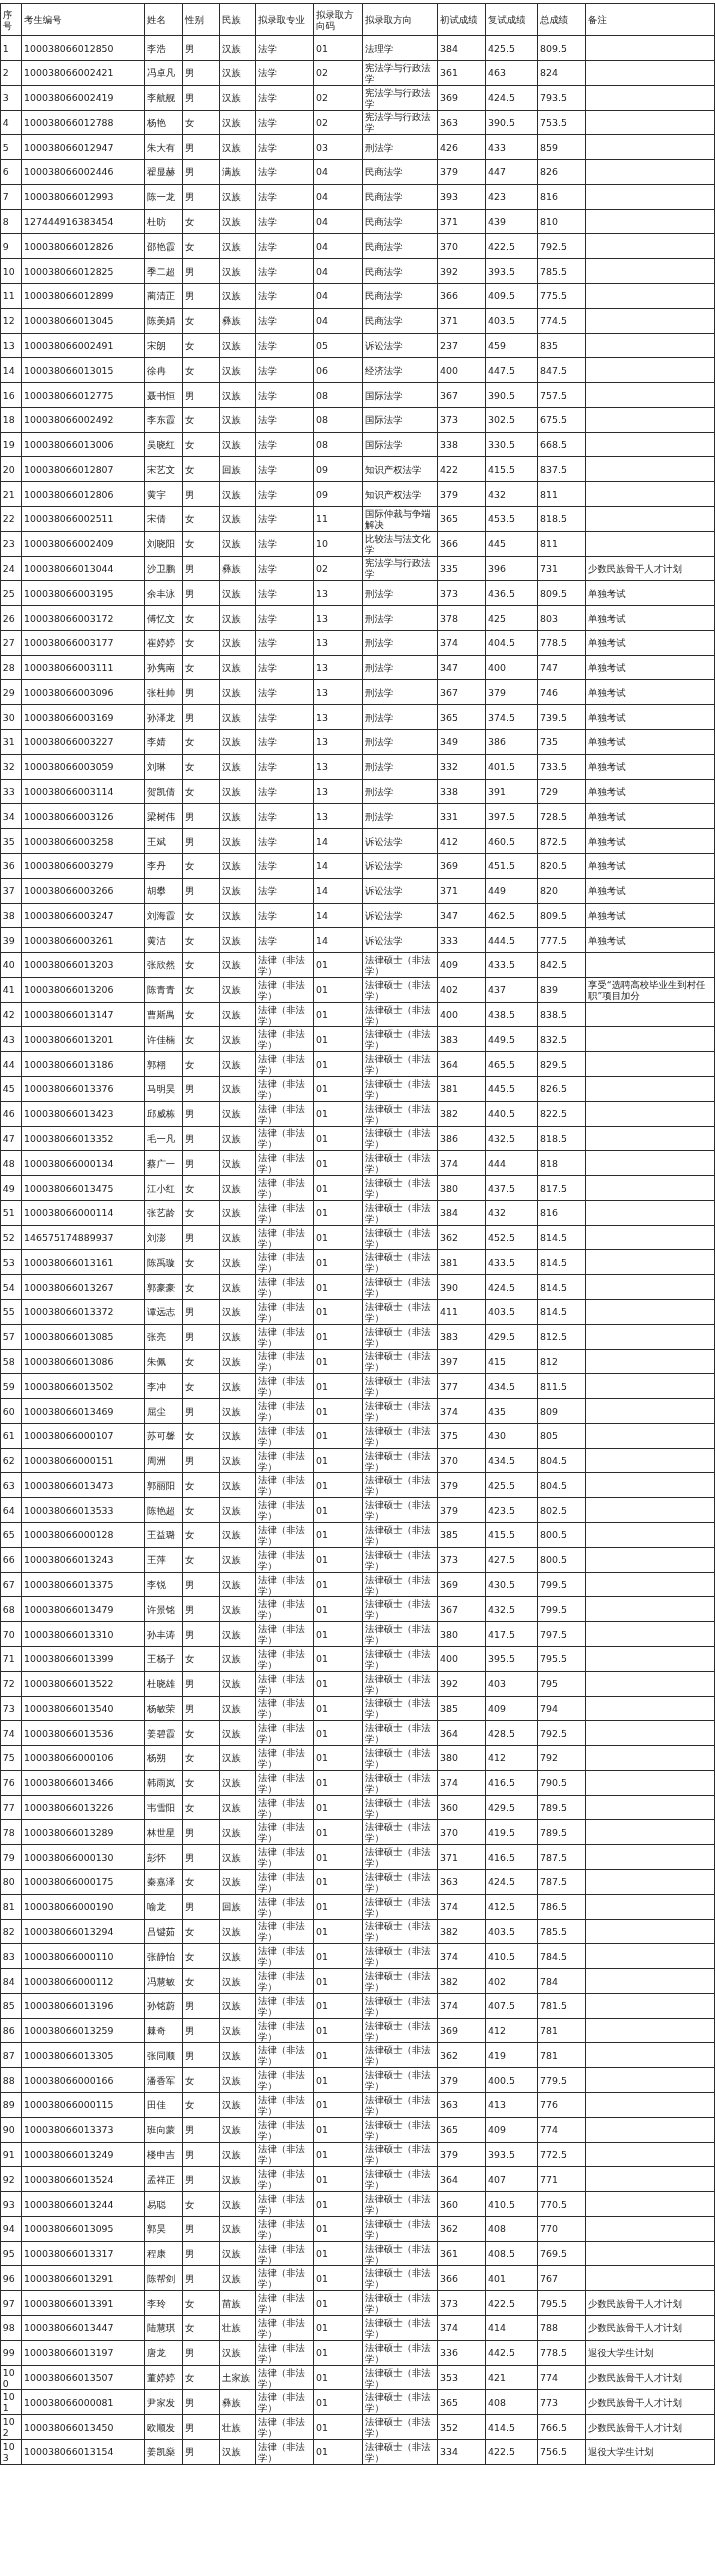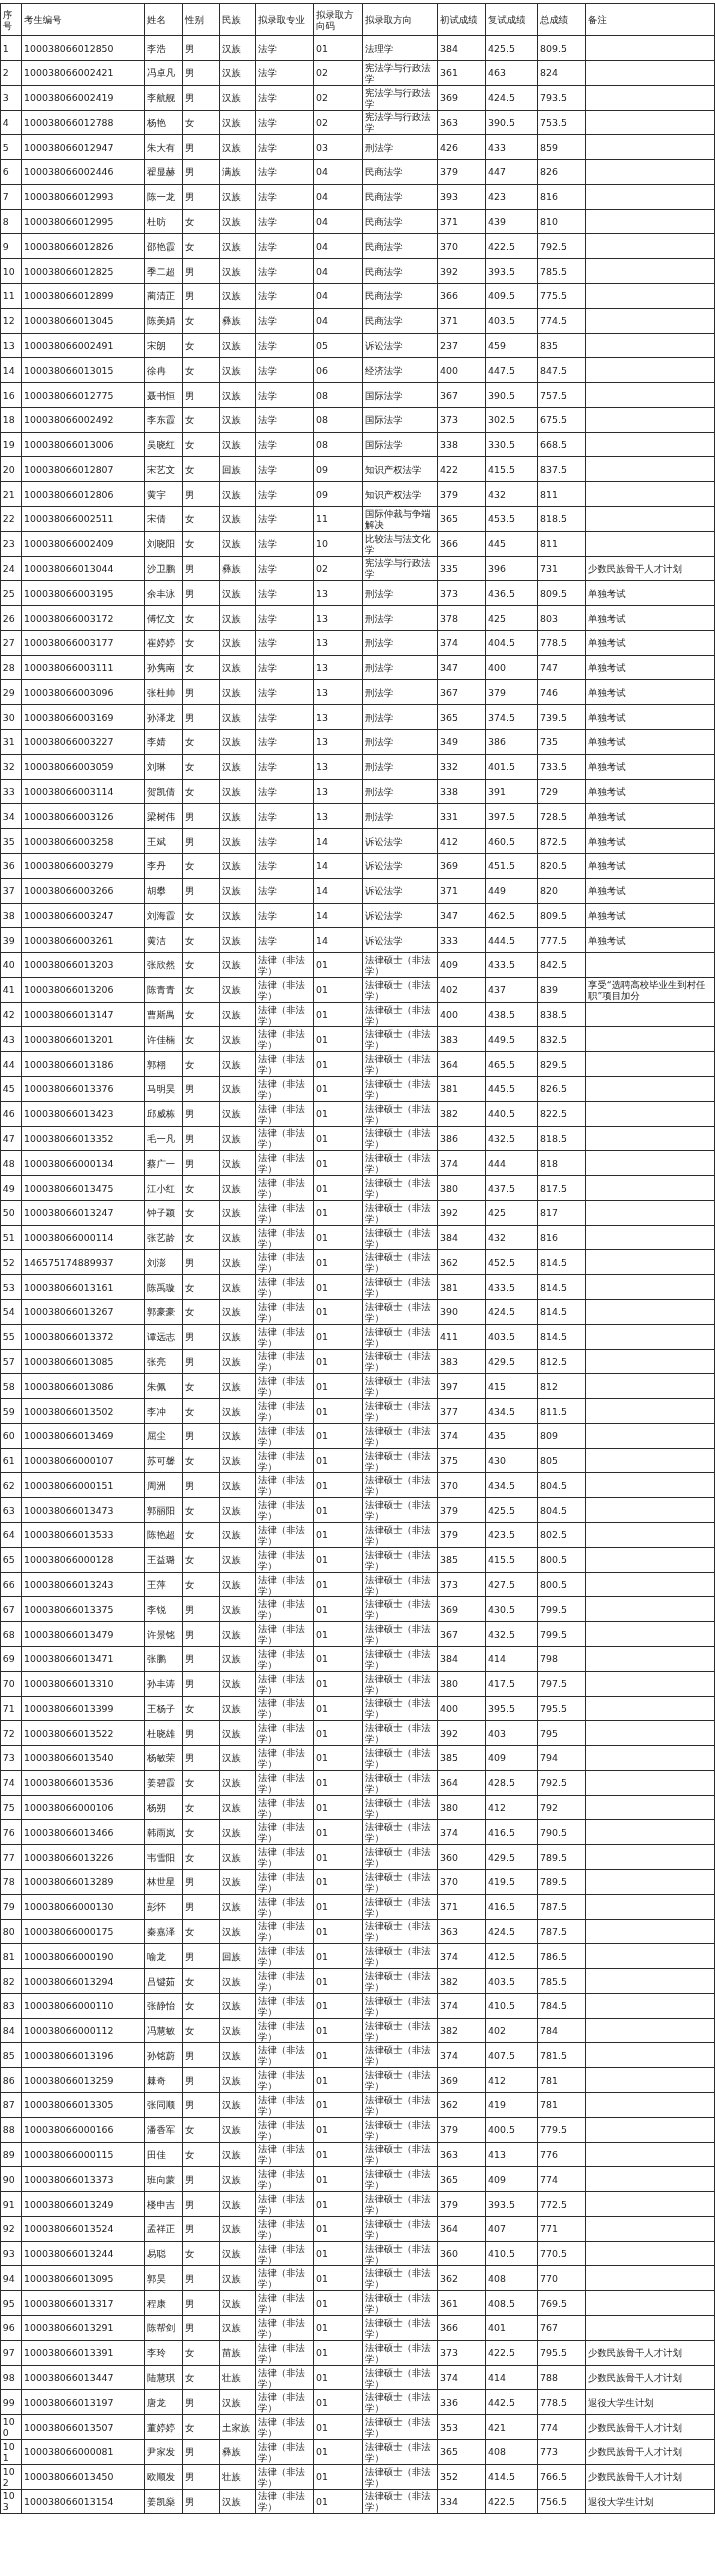--- a/index.html
+++ b/index.html
@@ -173,21 +173,21 @@
         <td>法学</td>
         <td>04</td>
         <td>民商法学</td>
         <td>393</td>
         <td>423</td>
         <td>816</td>
         <td></td>
       </tr>
       <tr>
         <td>8</td>
-        <td>100038066012995</td>
+        <td>127444916383454</td>
         <td>杜昉</td>
         <td>女</td>
         <td>汉族</td>
         <td>法学</td>
         <td>04</td>
         <td>民商法学</td>
         <td>371</td>
         <td>439</td>
         <td>810</td>
         <td></td>
@@ -732,34 +732,20 @@
         <td>汉族</td>
         <td>法律（非法学）</td>
         <td>01</td>
         <td>法律硕士（非法学）</td>
         <td>380</td>
         <td>437.5</td>
         <td>817.5</td>
         <td></td>
       </tr>
       <tr>
-        <td>50</td>
-        <td>100038066013247</td>
-        <td>钟子颖</td>
-        <td>女</td>
-        <td>汉族</td>
-        <td>法律（非法学）</td>
-        <td>01</td>
-        <td>法律硕士（非法学）</td>
-        <td>392</td>
-        <td>425</td>
-        <td>817</td>
-        <td></td>
-      </tr>
-      <tr>
         <td>51</td>
         <td>100038066000114</td>
         <td>张艺龄</td>
         <td>女</td>
         <td>汉族</td>
         <td>法律（非法学）</td>
         <td>01</td>
         <td>法律硕士（非法学）</td>
         <td>384</td>
         <td>432</td>
@@ -981,34 +967,20 @@
         <td>100038066013479</td>
         <td>许景铭</td>
         <td>男</td>
         <td>汉族</td>
         <td>法律（非法学）</td>
         <td>01</td>
         <td>法律硕士（非法学）</td>
         <td>367</td>
         <td>432.5</td>
         <td>799.5</td>
-        <td></td>
-      </tr>
-      <tr>
-        <td>69</td>
-        <td>100038066013471</td>
-        <td>张鹏</td>
-        <td>男</td>
-        <td>汉族</td>
-        <td>法律（非法学）</td>
-        <td>01</td>
-        <td>法律硕士（非法学）</td>
-        <td>384</td>
-        <td>414</td>
-        <td>798</td>
         <td></td>
       </tr>
       <tr>
         <td>70</td>
         <td>100038066013310</td>
         <td>孙丰涛</td>
         <td>男</td>
         <td>汉族</td>
         <td>法律（非法学）</td>
         <td>01</td>

